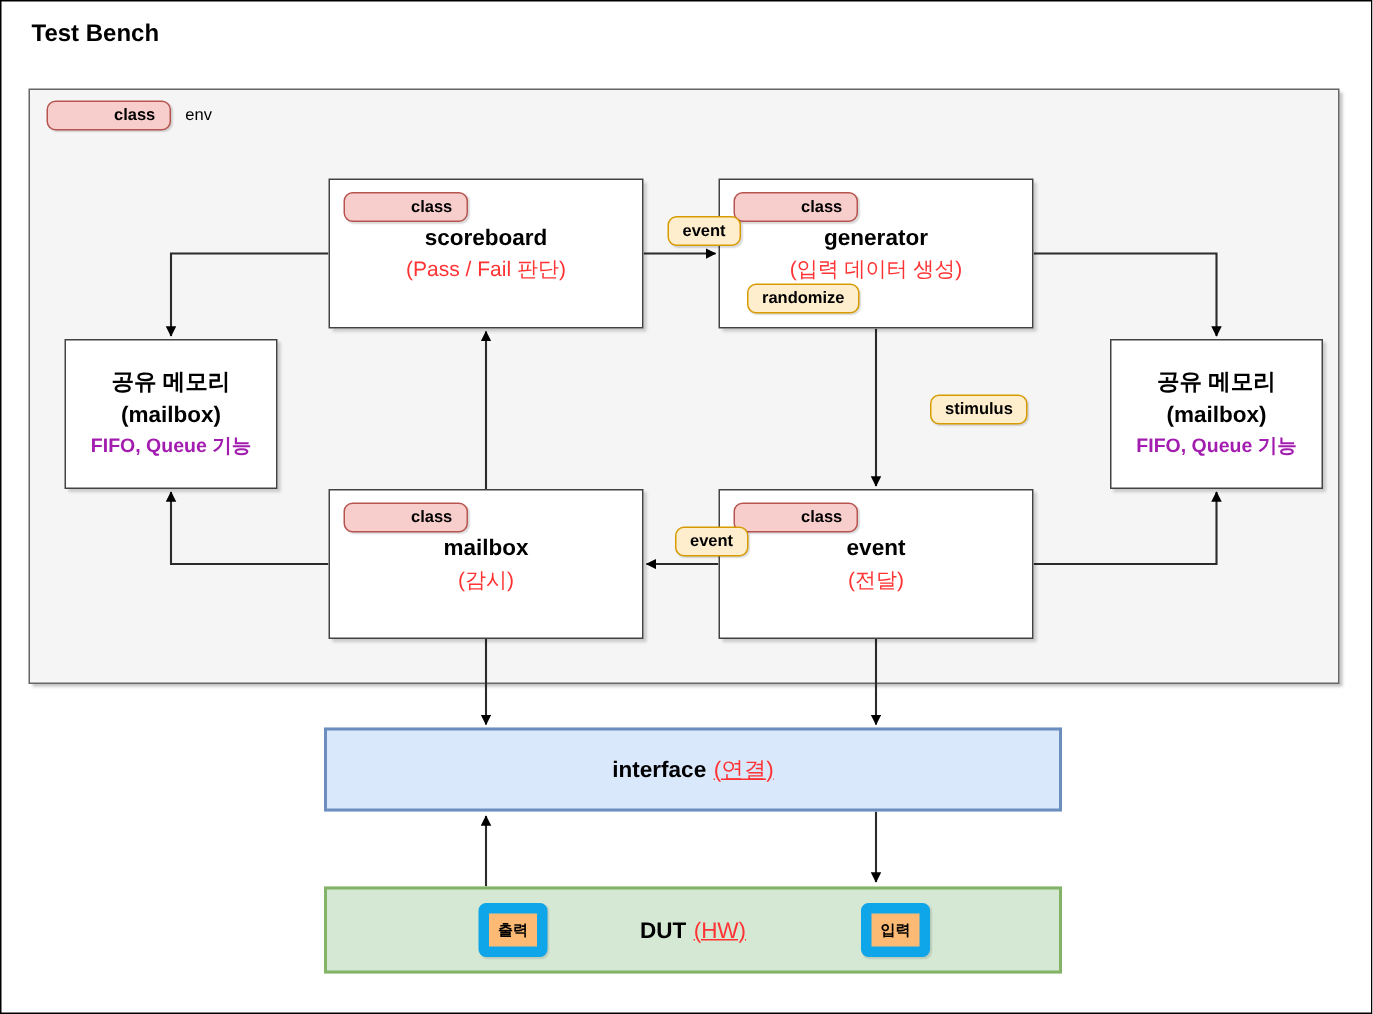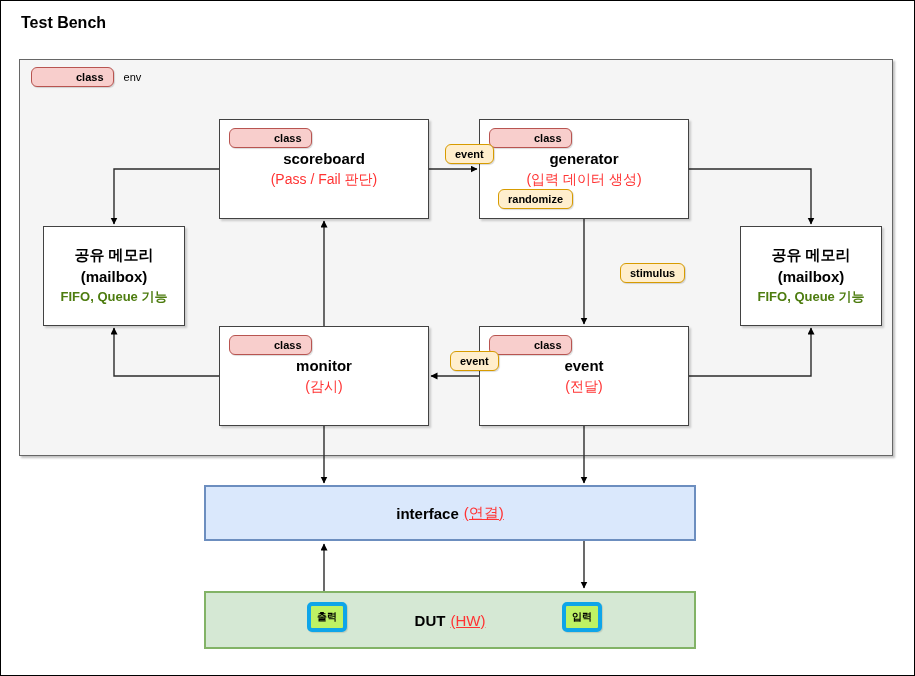--- a/index.html
+++ b/index.html
@@ -10,27 +10,27 @@
   .env-label{font-size:11px;font-weight:normal;color:#000;}
   .badge{display:inline-block;font-size:11px;font-weight:bold;color:#000;border-radius:6px;padding:3px 9px;box-shadow:1px 1px 1px rgba(0,0,0,0.15);}
   .class-badge{background:#f8cecc;border:1px solid #b85450;padding-left:44px;}
   .tag-badge{background:#ffeecd;border:1px solid #d79b00;}
   .node{position:absolute;background:#fff;border:1.5px solid #424242;box-shadow:2px 2px 2px rgba(0,0,0,0.18);box-sizing:border-box;display:flex;flex-direction:column;align-items:center;justify-content:center;}
   .node .corner-badge{position:absolute;left:9px;top:8px;}
   .node-title{font-size:15px;font-weight:bold;color:#000;line-height:1.35;}
   .node-sub{font-size:14px;color:#ff3333;line-height:1.35;}
   .node .bottom-badge{position:absolute;left:18px;bottom:9px;}
   .mail-line1,.mail-line2{font-size:15px;font-weight:bold;color:#000;line-height:1.45;}
-  .mail-line3{font-size:13px;font-weight:bold;color:#4d7c0f;line-height:1.6;}
-  .hw-box{position:absolute;box-sizing:border-box;display:flex;align-items:center;justify-content:center;gap:5px;}
+  .mail-line3{font-size:13px;font-weight:bold;color:#a21caf;line-height:1.6;}
+  .hw-box{position:absolute;box-sizing:border-box;display:flex;align-items:center;justify-content:center;gap:5px;margin-left:12px;}
   .iface{left:203px;top:484px;width:492px;height:56px;background:#dae8fc;border:2px solid #6c8ebf;}
   .dut{left:203px;top:590px;width:492px;height:58px;background:#d5e8d4;border:2px solid #82b366;}
   .hw-title{font-size:15px;font-weight:bold;color:#000;}
   .hw-sub{font-size:15px;color:#ff3333;text-decoration:underline;}
-  .mini-badge{position:absolute;font-size:10px;font-weight:bold;background:#bef264;border:4px solid #0ea5e9;border-radius:5px;padding:4px 6px;box-shadow:1px 1px 1px rgba(0,0,0,0.12);}
+  .mini-badge{position:absolute;font-size:10px;font-weight:bold;background:#fdba74;border:7px solid #0ea5e9;border-radius:5px;padding:4px 6px;box-shadow:1px 1px 1px rgba(0,0,0,0.12);}
   .float-badge{position:absolute;z-index:5;margin-left:13px;}
   svg.wires{position:absolute;left:0;top:0;pointer-events:none;z-index:3;}
   .node,.hw-box{z-index:4;}
   .float-badge{z-index:6;}
 </style>
 </head>
 <body>
 
 <div class="canvas">
 
@@ -72,21 +72,21 @@
 
   <div class="node" style="left:478px;top:118px;width:210px;height:100px">
     <span class="badge class-badge corner-badge">class</span>
     <div class="node-title">generator</div>
     <div class="node-sub">(입력 데이터 생성)</div>
     <span class="badge tag-badge bottom-badge">randomize</span>
   </div>
 
   <div class="node" style="left:218px;top:325px;width:210px;height:100px">
     <span class="badge class-badge corner-badge">class</span>
-    <div class="node-title">monitor</div>
+    <div class="node-title">mailbox</div>
     <div class="node-sub">(감시)</div>
   </div>
 
   <div class="node" style="left:478px;top:325px;width:210px;height:100px">
     <span class="badge class-badge corner-badge">class</span>
     <div class="node-title">event</div>
     <div class="node-sub">(전달)</div>
   </div>
 
   <div class="node" style="left:42px;top:225px;width:142px;height:100px">

